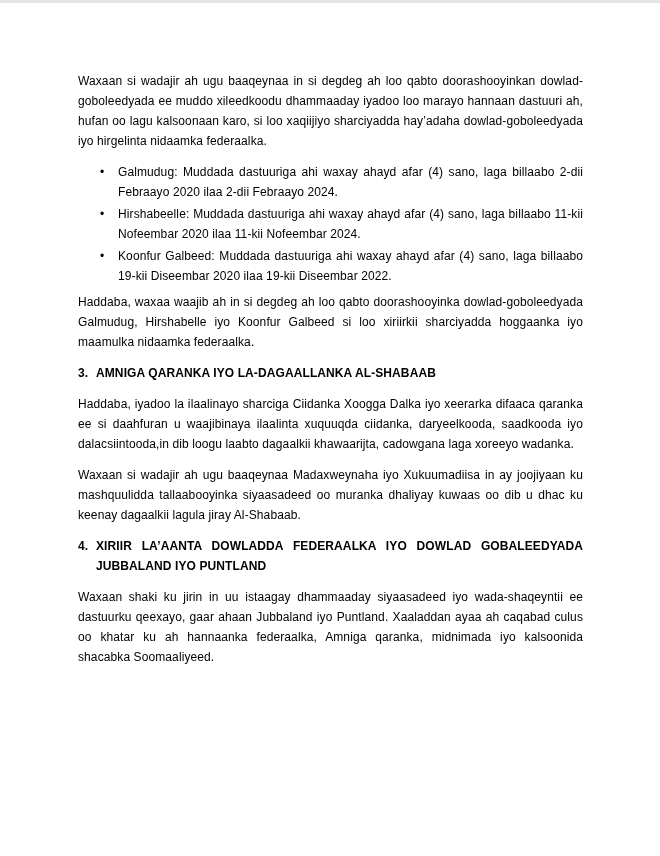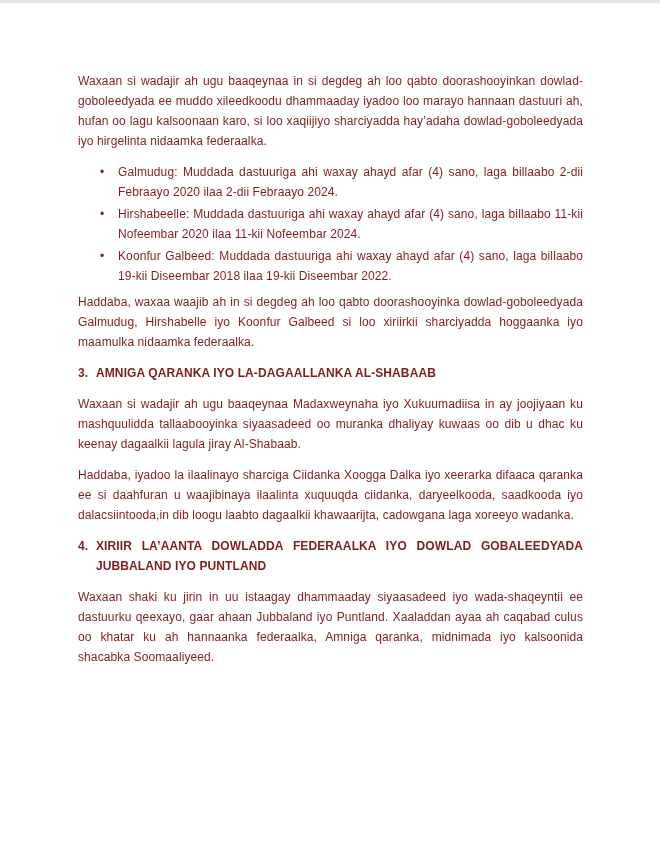--- a/index.html
+++ b/index.html
@@ -9,21 +9,21 @@
     height: 856px;
     background: #ffffff;
     overflow: hidden;
   }
   .screen {
     position: relative;
     width: 660px;
     height: 856px;
     background: #ffffff;
     font-family: "Liberation Sans", sans-serif;
-    color: #7f1d1d;
+    color: #000000;
   }
   .top-strip {
     position: absolute;
     top: 0;
     left: 0;
     width: 660px;
     height: 3px;
     background: #e5e5e5;
   }
   .content {
@@ -85,34 +85,34 @@
       <li>
         <span class="marker">•</span>
         <span>Galmudug: Muddada dastuuriga ahi waxay ahayd afar (4) sano, laga billaabo 2-dii Febraayo 2020 ilaa 2-dii Febraayo 2024.</span>
       </li>
       <li>
         <span class="marker">•</span>
         <span>Hirshabeelle: Muddada dastuuriga ahi waxay ahayd afar (4) sano, laga billaabo 11-kii Nofeembar 2020 ilaa 11-kii Nofeembar 2024.</span>
       </li>
       <li>
         <span class="marker">•</span>
-        <span>Koonfur Galbeed: Muddada dastuuriga ahi waxay ahayd afar (4) sano, laga billaabo 19-kii Diseembar 2018 ilaa 19-kii Diseembar 2022.</span>
+        <span>Koonfur Galbeed: Muddada dastuuriga ahi waxay ahayd afar (4) sano, laga billaabo 19-kii Diseembar 2020 ilaa 19-kii Diseembar 2022.</span>
       </li>
     </ul>
 
     <p>Haddaba, waxaa waajib ah in si degdeg ah loo qabto doorashooyinka dowlad-goboleedyada Galmudug, Hirshabelle iyo Koonfur Galbeed si loo xiriirkii sharciyadda hoggaanka iyo maamulka nidaamka federaalka.</p>
 
     <div class="heading">
       <span class="h-num">3.</span>
       <span class="h-text">AMNIGA QARANKA IYO LA-DAGAALLANKA AL-SHABAAB</span>
     </div>
 
+    <p>Haddaba, iyadoo la ilaalinayo sharciga Ciidanka Xoogga Dalka iyo xeerarka difaaca qaranka ee si daahfuran u waajibinaya ilaalinta xuquuqda ciidanka, daryeelkooda, saadkooda iyo dalacsiintooda,in dib loogu laabto dagaalkii khawaarijta, cadowgana laga xoreeyo wadanka.</p>
+
     <p>Waxaan si wadajir ah ugu baaqeynaa Madaxweynaha iyo Xukuumadiisa in ay joojiyaan ku mashquulidda tallaabooyinka siyaasadeed oo muranka dhaliyay kuwaas oo dib u dhac ku keenay dagaalkii lagula jiray Al-Shabaab.</p>
-
-    <p>Haddaba, iyadoo la ilaalinayo sharciga Ciidanka Xoogga Dalka iyo xeerarka difaaca qaranka ee si daahfuran u waajibinaya ilaalinta xuquuqda ciidanka, daryeelkooda, saadkooda iyo dalacsiintooda,in dib loogu laabto dagaalkii khawaarijta, cadowgana laga xoreeyo wadanka.</p>
 
     <div class="heading">
       <span class="h-num">4.</span>
       <span class="h-text">XIRIIR LA’AANTA DOWLADDA FEDERAALKA IYO DOWLAD GOBALEEDYADA JUBBALAND IYO PUNTLAND</span>
     </div>
 
     <p>Waxaan shaki ku jirin in uu istaagay dhammaaday siyaasadeed iyo wada-shaqeyntii ee dastuurku qeexayo, gaar ahaan Jubbaland iyo Puntland. Xaaladdan ayaa ah caqabad culus oo khatar ku ah hannaanka federaalka, Amniga qaranka, midnimada iyo kalsoonida shacabka Soomaaliyeed.</p>
 
   </div>
 </div>

